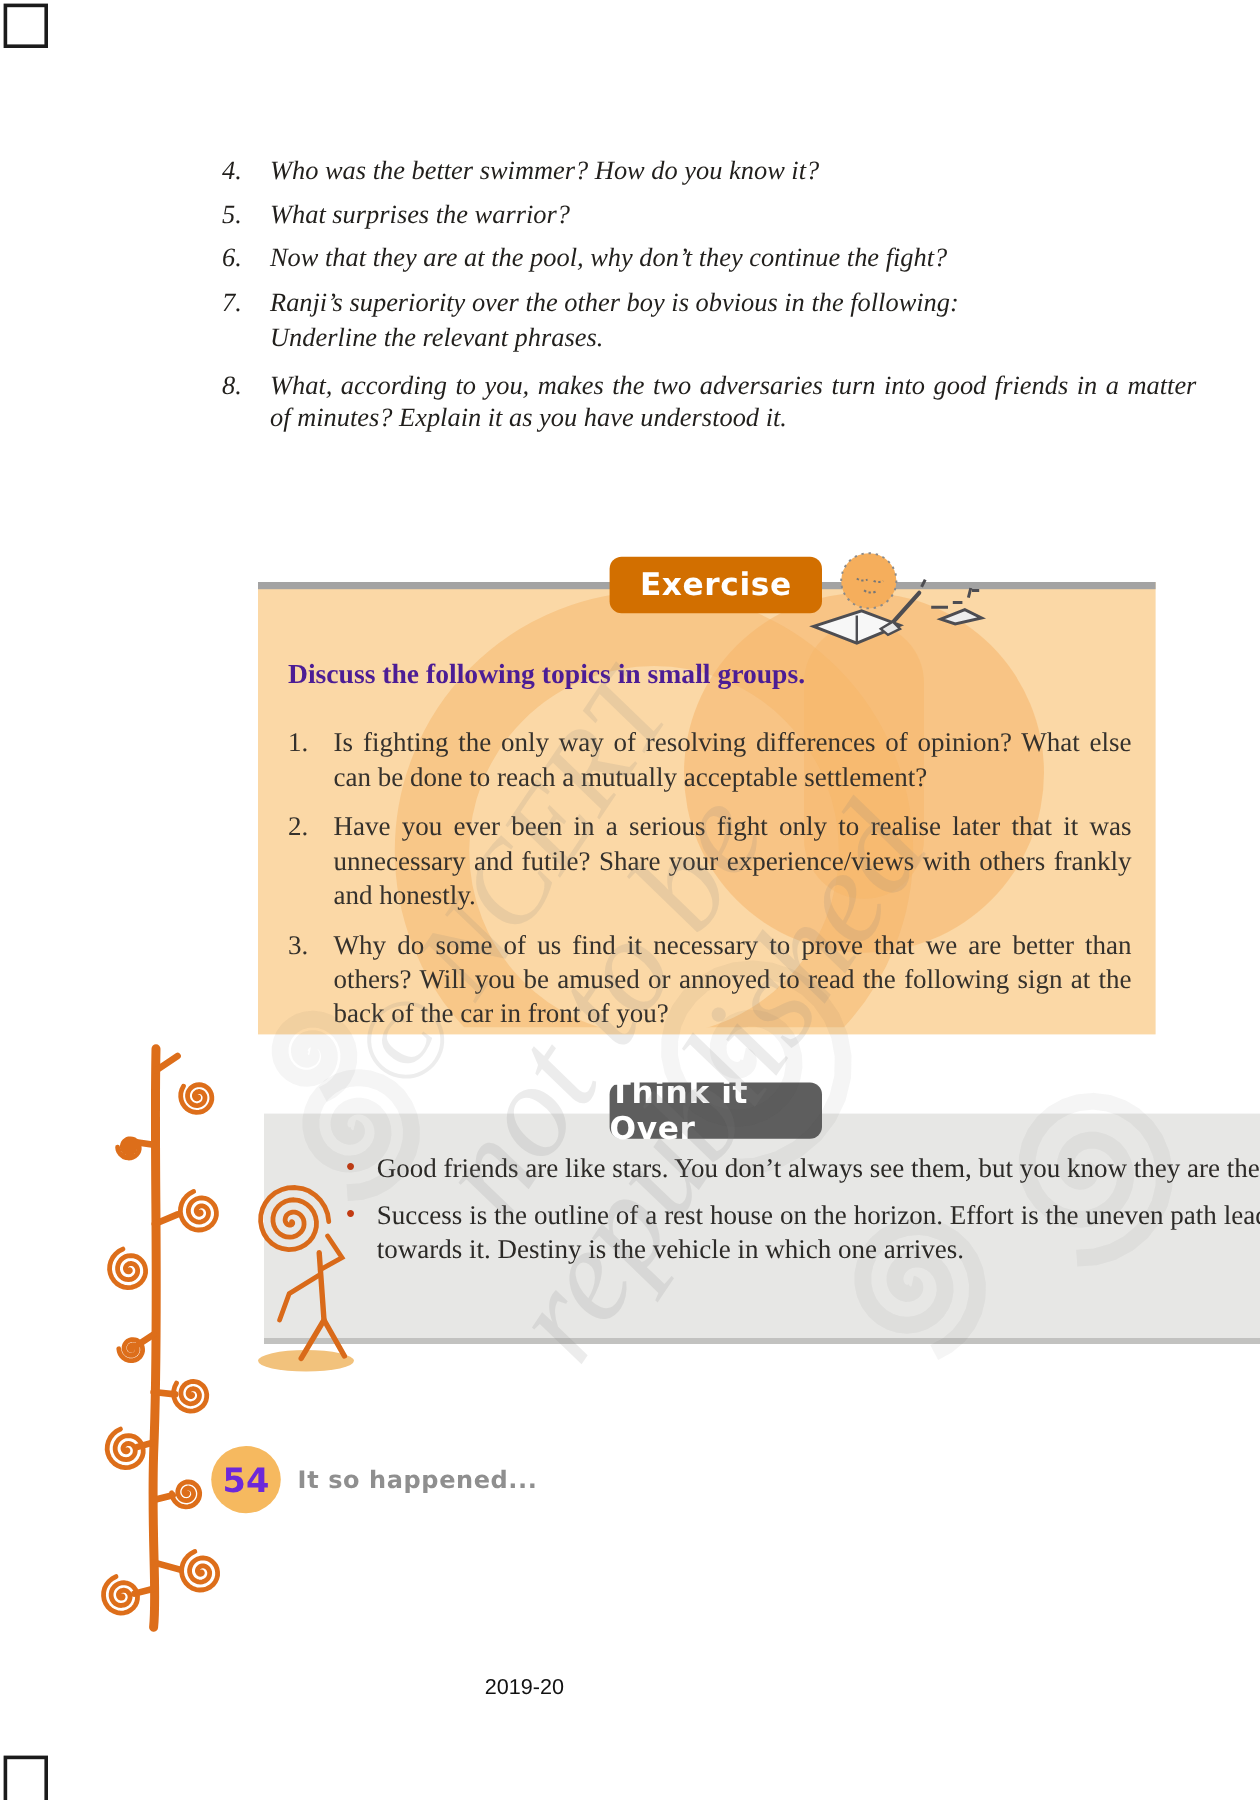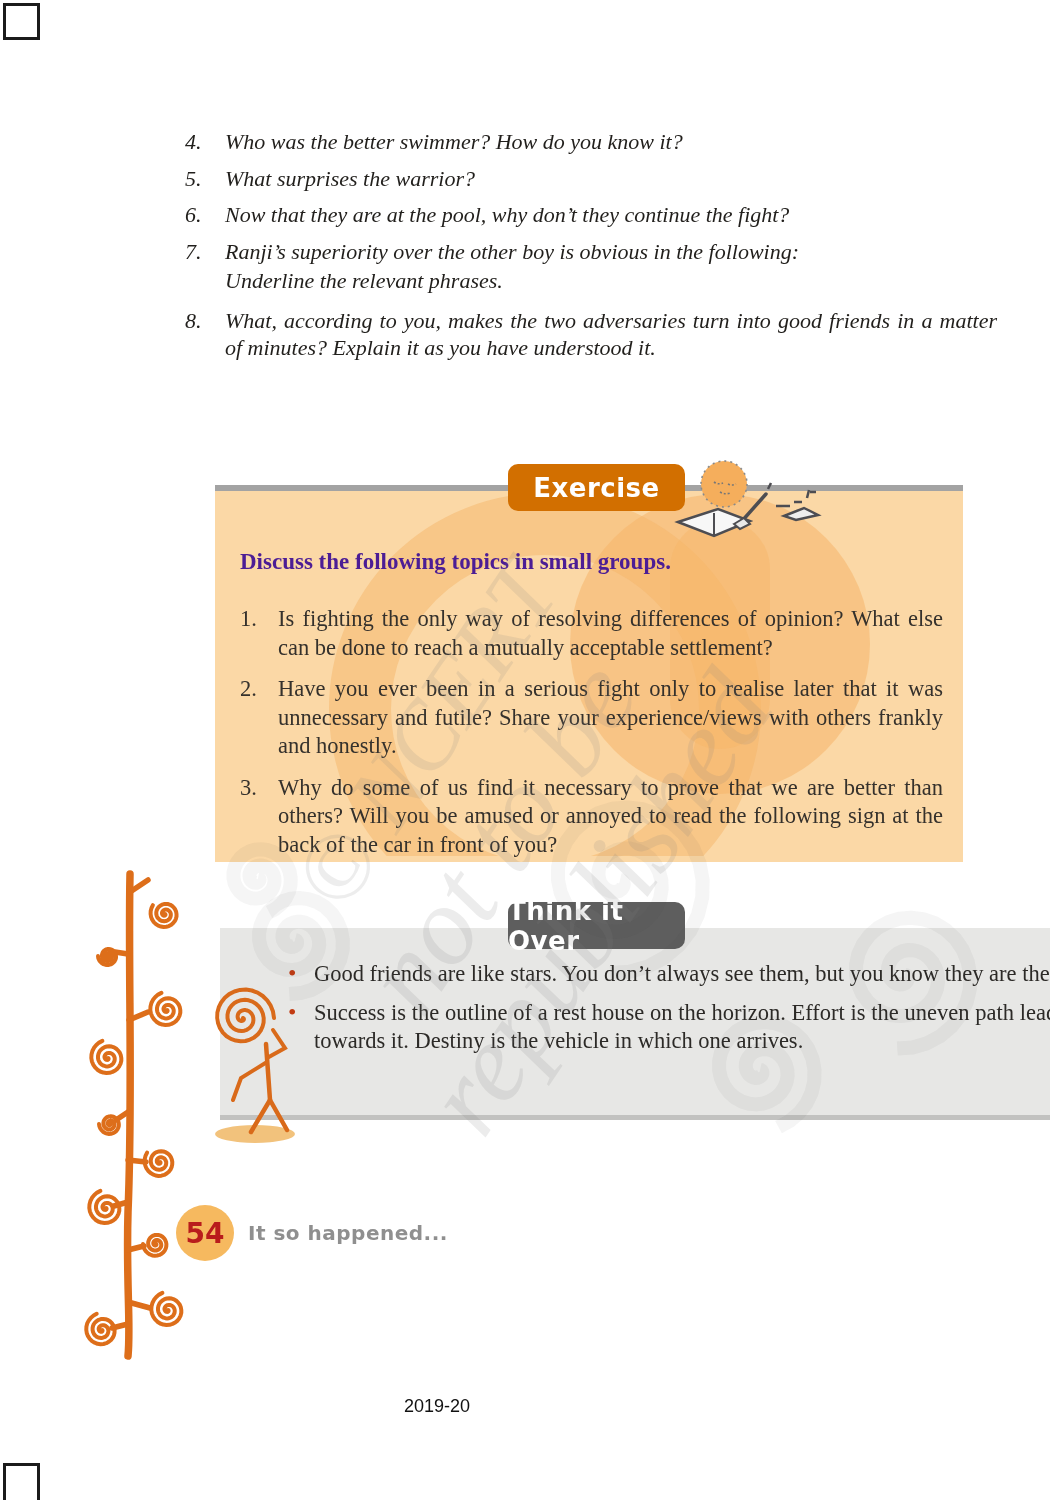--- a/index.html
+++ b/index.html
@@ -54,21 +54,21 @@
   .wm-text{position:absolute;left:150px;top:520px;width:800px;height:700px;
            display:flex;flex-direction:column;align-items:center;justify-content:center;
            transform:rotate(-56deg);color:rgba(125,125,125,.15);
            font-style:italic;font-size:112px;line-height:1.05;white-space:nowrap;}
   .wm-copy{position:absolute;left:230px;top:680px;transform:rotate(-56deg);
            color:rgba(125,125,125,.14);font-style:italic;font-size:95px;white-space:nowrap;}
 
   
   .page-badge{position:absolute;left:176px;top:1205px;width:58px;height:56px;border-radius:50%;
               background:var(--badge);display:flex;align-items:center;justify-content:center;
-              font-family:"DejaVu Sans",sans-serif;font-weight:bold;font-size:28px;color:#b91c1c;}
+              font-family:"DejaVu Sans",sans-serif;font-weight:bold;font-size:28px;color:#6d28d9;}
   .book-title{position:absolute;left:248px;top:1221px;
               font-family:"DejaVu Sans",sans-serif;font-weight:bold;font-size:20px;
               color:#8f8f8f;letter-spacing:.5px;}
   .year{position:absolute;left:0;top:1396px;width:874px;text-align:center;
         font-family:"Liberation Sans",sans-serif;font-size:18px;color:#111;}
 </style>
 </head>
 <body>
 
 <div class="page">

